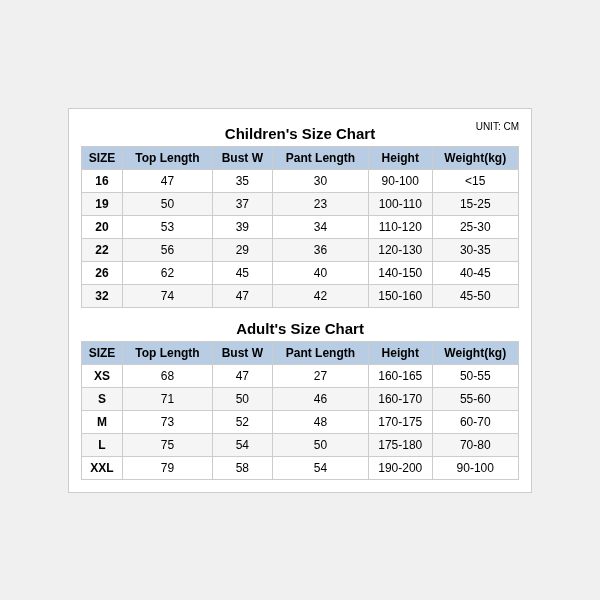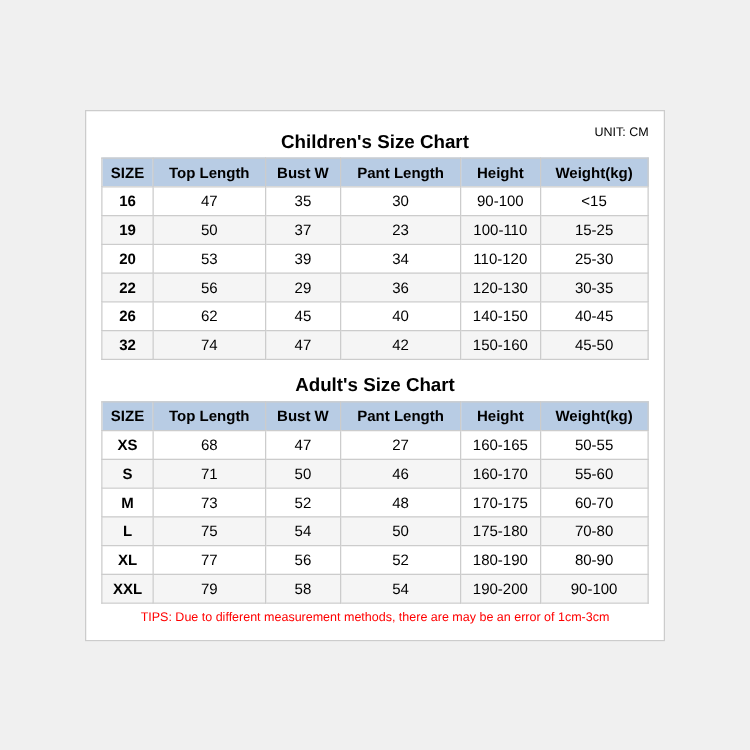--- a/index.html
+++ b/index.html
@@ -187,32 +187,23 @@
         </tr>
         <tr>
           <td>L</td>
           <td>75</td>
           <td>54</td>
           <td>50</td>
           <td>175-180</td>
           <td>70-80</td>
         </tr>
         <tr>
-          <td>XL</td>
-          <td>77</td>
-          <td>56</td>
-          <td>52</td>
-          <td>180-190</td>
-          <td>80-90</td>
-        </tr>
-        <tr>
           <td>XXL</td>
           <td>79</td>
           <td>58</td>
           <td>54</td>
           <td>190-200</td>
           <td>90-100</td>
         </tr>
       </tbody>
   </table>
 
-  <div class="tips">TIPS: Due to different measurement methods, there are may be an error of 1cm-3cm</div>
 </div>
 
 </body></html>

